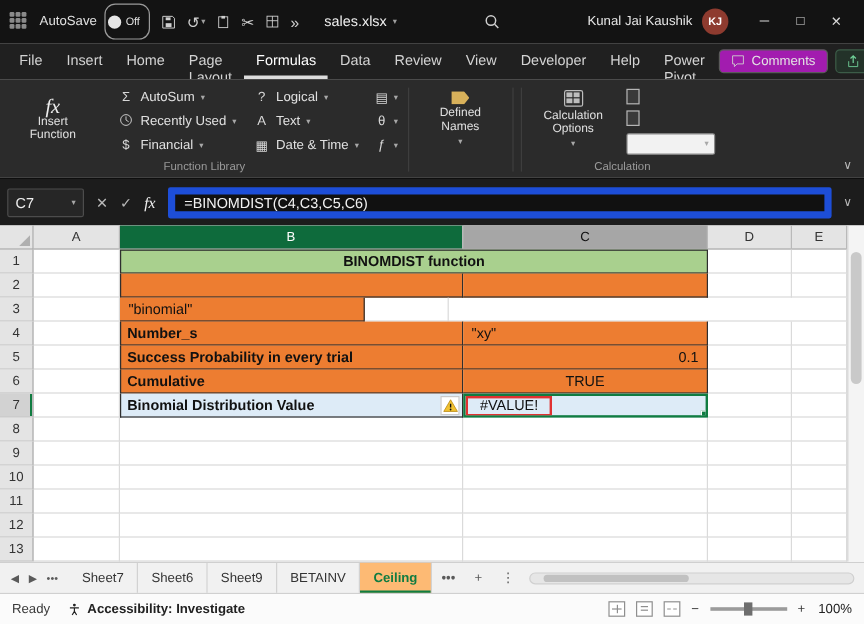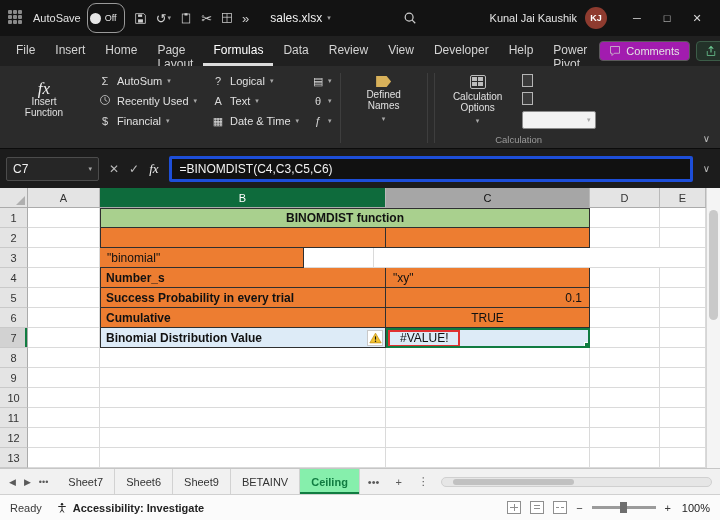--- a/index.html
+++ b/index.html
@@ -52,24 +52,24 @@
   .calcicon i { background:#bdbdbd; }
   .tagicon { width:15px; height:11px; background:#d8b15a; clip-path:polygon(0 0,70% 0,100% 50%,70% 100%,0 100%); }
   .ministack { display:flex; flex-direction:column; gap:3px; padding:5px 4px 0; }
   .sbtn { width:24px; height:15px; display:flex; align-items:center; gap:2px; }
   .sheetic { width:11px; height:13px; border:1px solid #b5b5b5; background:#3a3a3a; }
   .combo { width:74px; height:18px; background:#f2f2f2; border:1px solid #8a8a8a; border-radius:2px; display:flex; align-items:center; justify-content:flex-end; padding:0 4px; color:#444; margin-top:2px; }
   .collapse-chev { position:absolute; right:10px; bottom:4px; color:#b9b9b9; font-size:10px; }
 
   
   .fbar { height:40px; background:#1c1c1c; display:flex; align-items:center; padding:6px 6px; gap:6px; border-top:1px solid #0c0c0c; }
-  .namebox { width:93px; height:24px; background:#262626; border:1px solid #4c4c4c; border-radius:2px; display:flex; align-items:center; padding:0 6px; color:#f0f0f0; font-size:12px; }
+  .namebox { width:64px; height:24px; background:#262626; border:1px solid #4c4c4c; border-radius:2px; display:flex; align-items:center; padding:0 6px; color:#f0f0f0; font-size:12px; }
   .namebox .chev { margin-left:auto; }
   .fbtns { display:flex; align-items:center; gap:10px; color:#b9b9b9; font-size:12px; padding:0 4px; }
-  .finput { flex:1; height:26px; background:#111; border:3px solid #1d4ed8; border-radius:2px; display:flex; align-items:center; padding:0 8px; color:#f2f2f2; font-size:12px; }
+  .finput { flex:1; height:26px; background:#111; border:6px solid #1d4ed8; border-radius:2px; display:flex; align-items:center; padding:0 8px; color:#f2f2f2; font-size:12px; }
   .fexpand { color:#b9b9b9; font-size:10px; padding:0 4px; }
 
   
   .sheet { height:280px; position:relative; background:#fff; padding-right:14px; }
   .hdr-row, .grow { display:flex; height:20px; }
   .corner { width:28px; background:#E4E4E4; border-right:1px solid #ABABAB; border-bottom:1px solid #ABABAB; position:relative; }
   .corner::after { content:""; position:absolute; right:2px; bottom:2px; border-left:9px solid transparent; border-bottom:9px solid #AFAFAF; }
   .colh { background:#E4E4E4; border-right:1px solid #B9B9B9; border-bottom:1px solid #ABABAB; font-size:11px; color:#333; display:flex; align-items:center; justify-content:center; }
   .colh.hb { background:#0E6B3C; color:#fff; }
   .colh.hc { background:#A6A6A6; color:#111; }
@@ -91,21 +91,21 @@
   .redbox { display:inline-flex; align-items:center; justify-content:center; border:2px solid var(--red,#E03131); padding:0 10px; height:17px; color:#111; background:transparent; }
   .errbtn { position:absolute; right:2px; top:2px; width:16px; height:16px; background:#fff; border:1px solid #c9c9c9; display:flex; align-items:center; justify-content:center; z-index:2; }
   .b7 { position:relative; }
   .vscroll { position:absolute; top:0; right:0; width:14px; height:100%; background:#F4F4F4; border-left:1px solid #D5D5D5; }
   .vthumb { position:absolute; top:22px; left:2px; width:9px; height:110px; background:#C9C9C9; border-radius:5px; }
 
   
   .stabs { height:26px; background:#F1F1F1; border-top:1px solid #C6C6C6; display:flex; align-items:stretch; font-size:11px; color:#333; }
   .stnav { display:flex; align-items:center; gap:8px; padding:0 9px; color:#5a5a5a; font-size:9px; }
   .stab { display:flex; align-items:center; padding:0 11px; border-right:1px solid #D2D2D2; color:#333; }
-  .stab.active { background:#86efac; color:var(--accent,#107C41); font-weight:bold; box-shadow: inset 0 -2px 0 var(--accent,#107C41); }
+  .stab.active { background:#fdba74; color:var(--accent,#107C41); font-weight:bold; box-shadow: inset 0 -2px 0 var(--accent,#107C41); }
   .stmore { display:flex; align-items:center; padding:0 8px; color:#5a5a5a; }
   .hscroll { flex:1; display:flex; align-items:center; padding:0 8px 0 4px; }
   .htrack { flex:1; height:10px; background:#E6E6E6; border:1px solid #D0D0D0; border-radius:5px; position:relative; }
   .hthumb { position:absolute; left:4%; top:1px; height:6px; width:45%; background:#C1C1C1; border-radius:4px; }
 
   
   .status { height:26px; background:#FBFBFB; border-top:1px solid #D0D0D0; display:flex; align-items:center; padding:0 10px; gap:14px; font-size:11px; color:#3a3a3a; }
   .acc { display:flex; align-items:center; gap:5px; font-weight:bold; color:#222; }
   .status-right { margin-left:auto; display:flex; align-items:center; gap:9px; }
   .viewic { width:14px; height:13px; border:1px solid #8f8f8f; background:#fff; position:relative; }
@@ -273,20 +273,21 @@
         <div class="miniitem">
           <span class="flicon">θ</span>
           <span class="chev">▾</span>
         </div>
         <div class="miniitem">
           <span class="flicon">ƒ</span>
           <span class="chev">▾</span>
         </div>
       </div>
     </div>
+    <div class="rg-caption">Function Library</div>
   </div>
   <div class="rdiv"></div>
   <div class="rgroup">
     <div class="rg-content">
       <div class="bigbtn">
         <span class="tagicon"></span>
         <span class="lbl">Defined Names</span>
         <span class="chev">▾</span>
       </div>
     </div>

